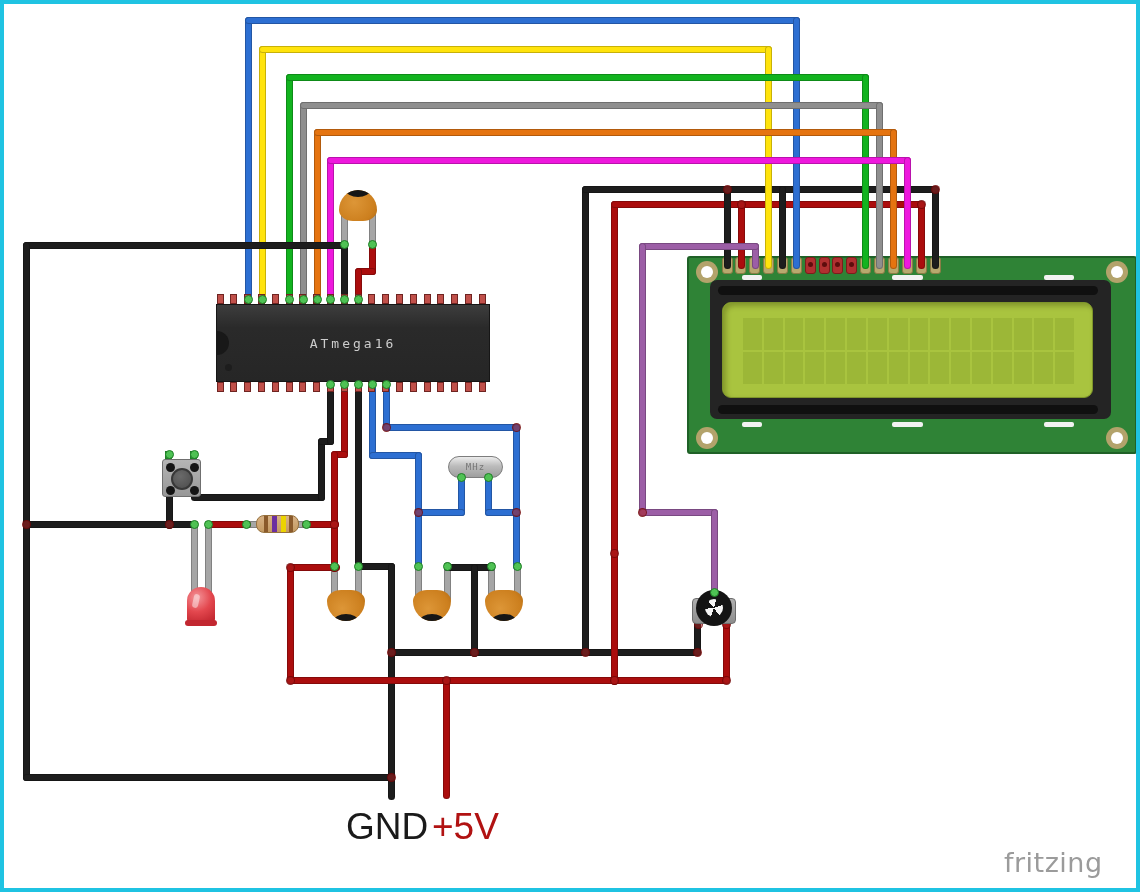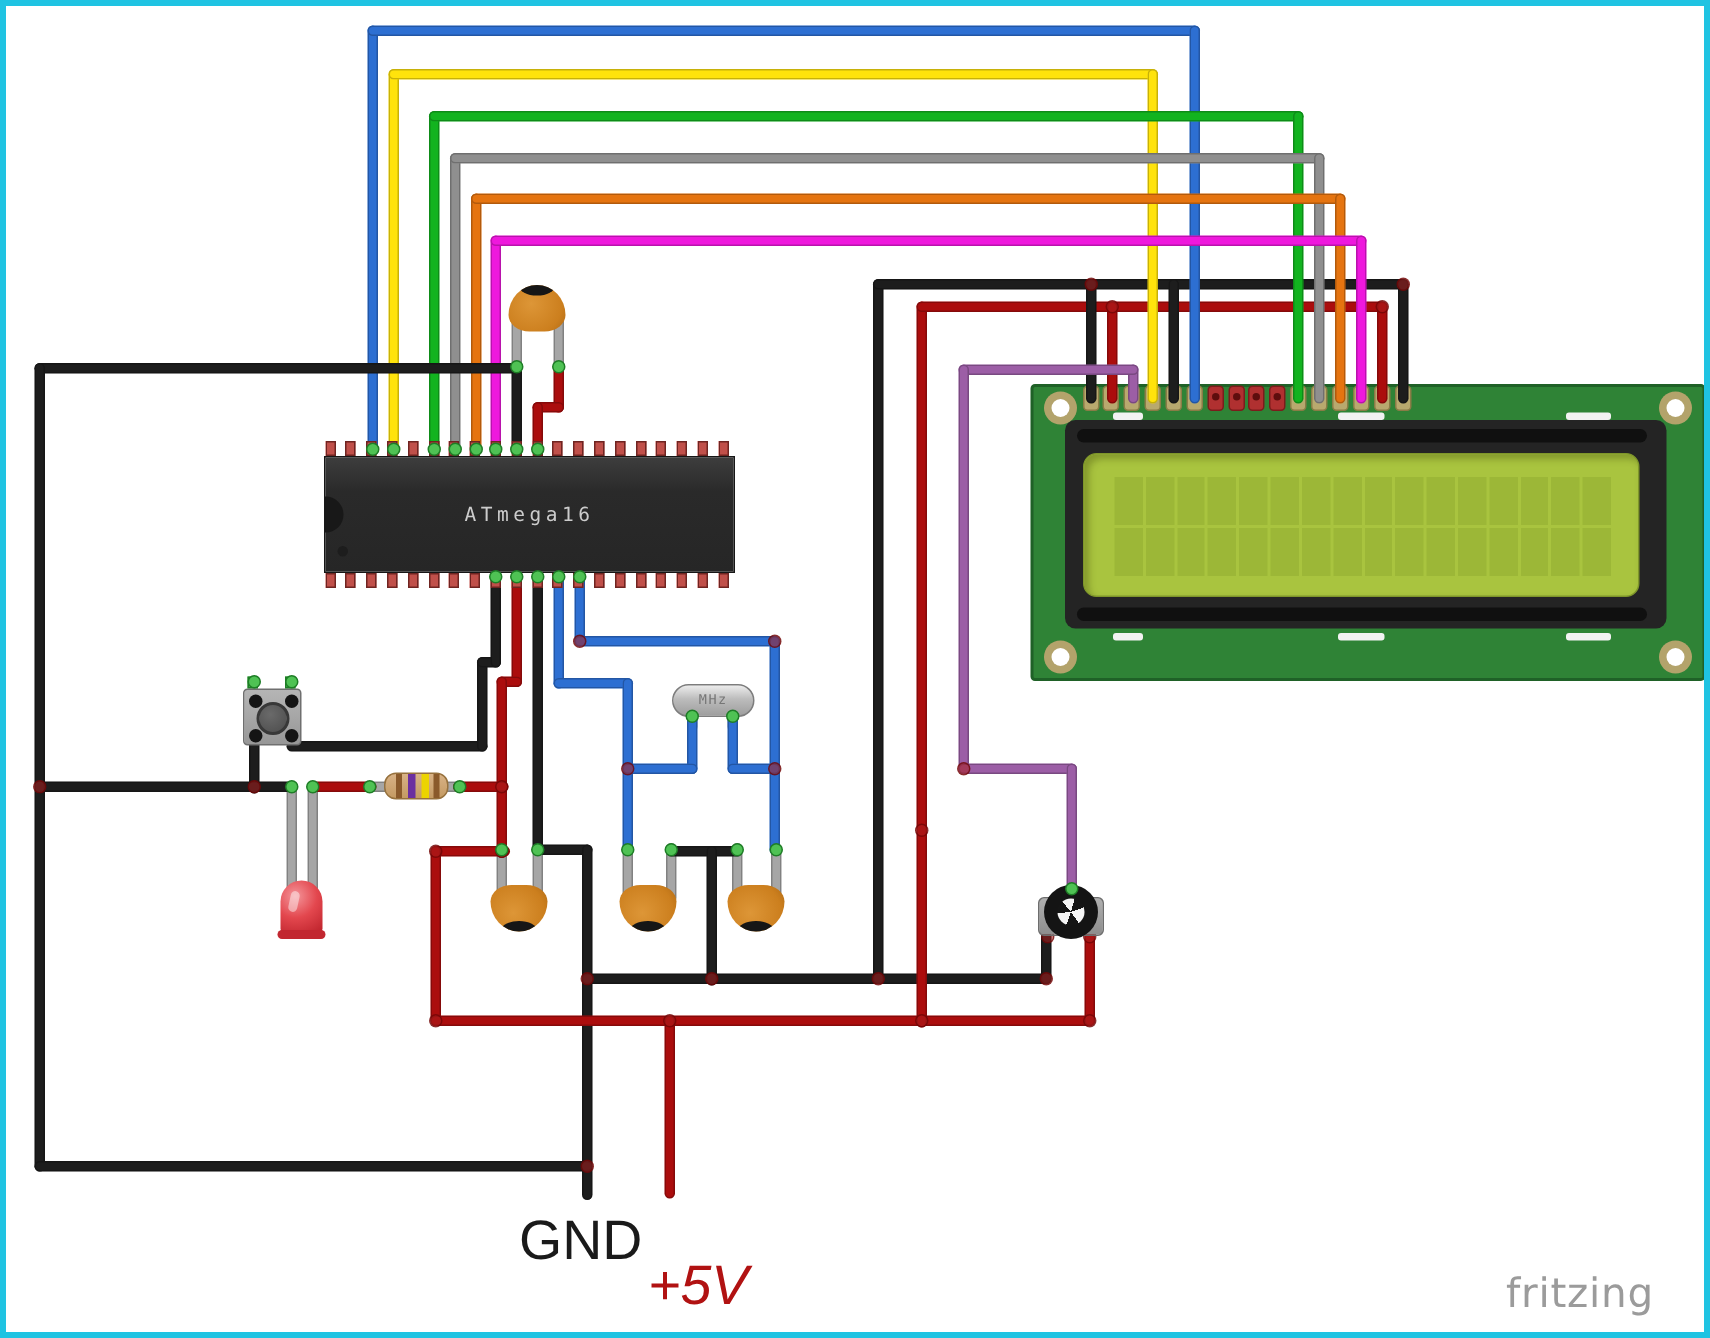--- a/index.html
+++ b/index.html
@@ -460,17 +460,17 @@
       <div class="endp" style="left: 160.5px; top: 445.5px;"></div>
       <div class="endp" style="left: 185.5px; top: 445.5px;"></div>
       <div class="endp" style="left: 185.5px; top: 515.5px;"></div>
       <div class="endp" style="left: 199.5px; top: 515.5px;"></div>
       <div class="endp" style="left: 237.5px; top: 515.5px;"></div>
       <div class="endp" style="left: 297.5px; top: 515.5px;"></div>
       <div class="endp" style="left: 705.5px; top: 583.5px;"></div>
     </div>
 
   <div class="term-label" style="left:342px; top:802px;">GND</div>
-  <div class="term-label v5" style="left:428px; top:832px;font-style:italic;">+5V</div>
+  <div class="term-label v5" style="left:428px; top:802px;">+5V</div>
 
   <div class="watermark">fritzing</div>
 
 </div>
 
 </body></html>

